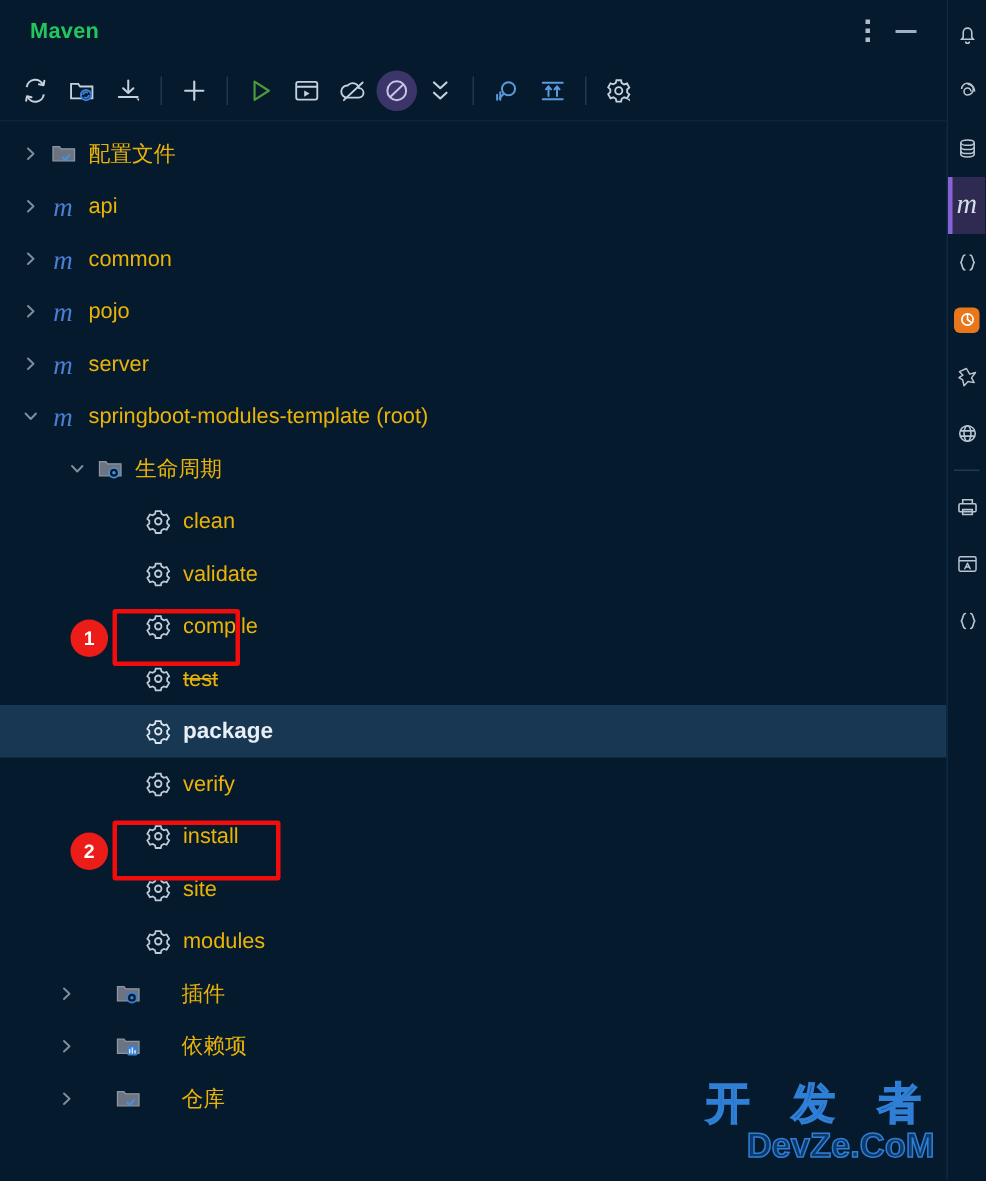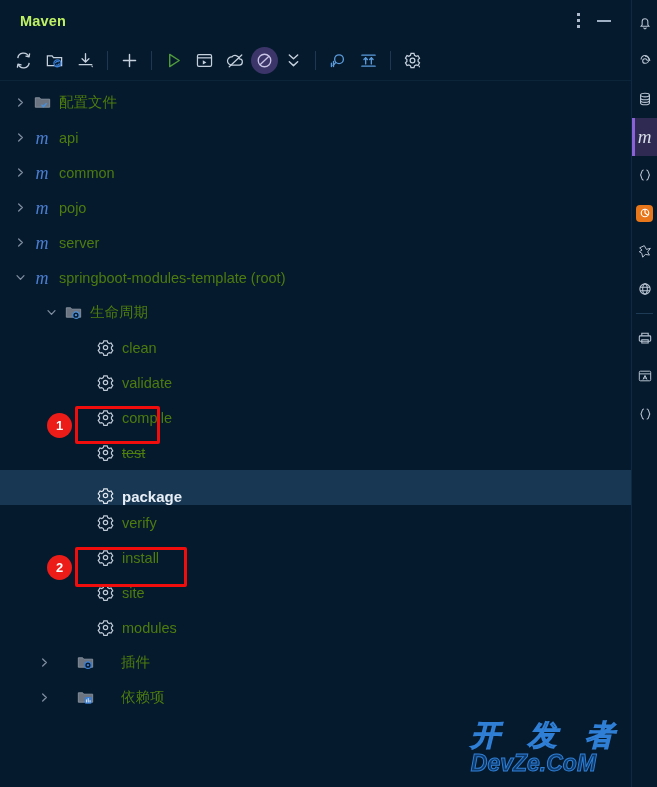--- a/index.html
+++ b/index.html
@@ -26,21 +26,21 @@
   }
 
   
   .titlebar {
     height: 41px; flex: 0 0 41px;
     display: flex; align-items: center;
     padding: 0 14px 0 20px;
     background: #061a2d;
   }
   .title-text {
-    font-size: 14.5px; font-weight: bold; color: #bef264;
+    font-size: 14.5px; font-weight: bold; color: #22c55e;
     letter-spacing: .2px;
   }
   .titlebar-spacer { flex: 1; }
   .tb-btn {
     width: 26px; height: 26px;
     display: flex; align-items: center; justify-content: center;
     cursor: pointer;
   }
   .kebab { display: flex; flex-direction: column; gap: 3px; align-items: center; }
   .kebab i { width: 3px; height: 3px; background: #aebbcc; display: block; }
@@ -74,34 +74,34 @@
     flex: 1; position: relative; overflow: hidden;
     padding-top: 4px;
   }
   .row {
     position: relative;
     height: 35px;
     display: flex; align-items: center;
     cursor: pointer;
     padding-right: 8px;
   }
-  .row.selected { background: #173753; align-items: flex-end; }
+  .row.selected { background: #173753; }
   .row .arrow {
     width: 16px; height: 16px; flex: 0 0 16px;
     display: flex; align-items: center; justify-content: center;
     margin-right: 4px;
   }
   .row .arrow.empty { visibility: hidden; }
   .row .ico {
     width: 20px; height: 20px; flex: 0 0 20px;
     display: flex; align-items: center; justify-content: center;
     margin-right: 7px;
   }
   .row .label {
-    font-size: 14.5px; color: #4d7c0f; white-space: nowrap;
+    font-size: 14.5px; color: #eab308; white-space: nowrap;
   }
   .row.lvl0 { padding-left: 12px; }
   .row.lvl1 { padding-left: 43px; }
   .row.lvl2 { padding-left: 75px; }
   .row.lvl1b { padding-left: 36px; gap: 19px; }
   .label.cjk { font-family: "DejaVu Sans", sans-serif; font-size: 14.5px; }
   .label.strike { text-decoration: line-through; }
   .label.bold-white { color: #e8eef6; font-weight: 600; font-size: 15px; }
 
   
@@ -117,24 +117,23 @@
     background: #ec1c18; color: #fff;
     font-size: 13px; font-weight: bold;
     display: flex; align-items: center; justify-content: center;
     font-family: "Liberation Sans", sans-serif;
   }
 
   
   .watermark {
     position: absolute;
     right: 8px; bottom: 12px;
-    text-align: left;
+    text-align: right;
     line-height: 1;
     user-select: none;
-    font-style: italic;
   }
   .wm-cjk {
     font-family: "DejaVu Sans", sans-serif;
     font-size: 29px; letter-spacing: 9px;
     color: #0d3a6b;
     -webkit-text-stroke: 1px #2f7fd6;
     font-weight: bold;
   }
   .wm-en {
     font-family: "Liberation Sans", sans-serif;
@@ -519,20 +518,34 @@
         <span class="ico">
           <svg width="17" height="17" viewBox="0 0 18 18" fill="none">
             <path d="M1.4 4h4.6l1.1 1.5h9.5V14H1.4z" fill="#6b7480" stroke="#8d97a4" stroke-width=".9"></path>
             <rect x="8.4" y="8.6" width="7" height="7" rx="1" fill="#3b7fd4"></rect>
             <path d="M10 13.8v-2.4M11.9 13.8v-3.6M13.8 13.8v-1.6" stroke="#d9e6f5" stroke-width="1.1" stroke-linecap="round"></path>
           </svg>
         </span>
         <span class="label cjk">依赖项</span>
       </div>
 
+      <div class="row lvl1b">
+        <span class="arrow">
+          <svg width="11" height="11" viewBox="0 0 12 12" fill="none" stroke="#7f8da0" stroke-width="1.4" stroke-linecap="round" stroke-linejoin="round">
+              <path d="M4 2.2 8 6l-4 3.8"></path>
+            </svg>
+        </span>
+        <span class="ico">
+          <svg width="17" height="17" viewBox="0 0 18 18" fill="none">
+            <path d="M1.4 4h4.6l1.1 1.5h9.5V14H1.4z" fill="#6b7480" stroke="#8d97a4" stroke-width=".9"></path>
+            <path d="M8.4 11.6 10 13.4l3-3.4" stroke="#4b8fd8" stroke-width="1.6" stroke-linecap="round" stroke-linejoin="round"></path>
+          </svg>
+        </span>
+        <span class="label cjk">仓库</span>
+      </div>
 
       <div class="redbox" style="left:75px; top:325px; width:85px; height:38px;"></div>
       <div class="badge" style="left:47px; top:332px;">1</div>
 
       <div class="redbox" style="left:75px; top:466px; width:112px; height:40px;"></div>
       <div class="badge" style="left:47px; top:474px;">2</div>
     </div>
 
     <div class="watermark">
       <div class="wm-cjk">开 发 者</div>

